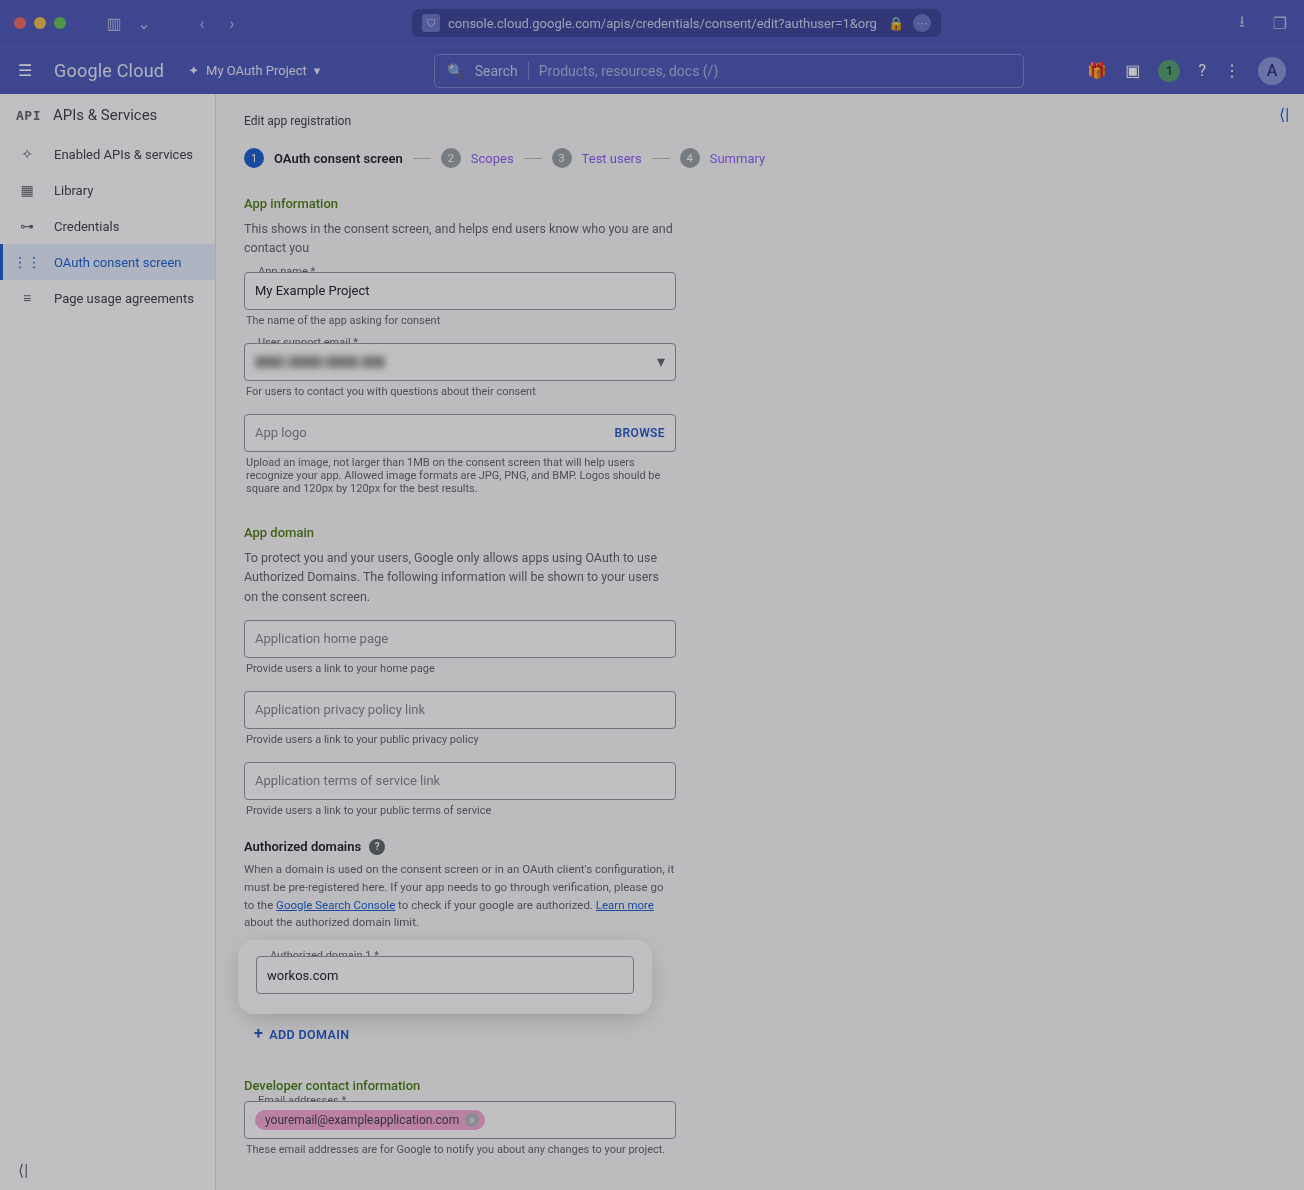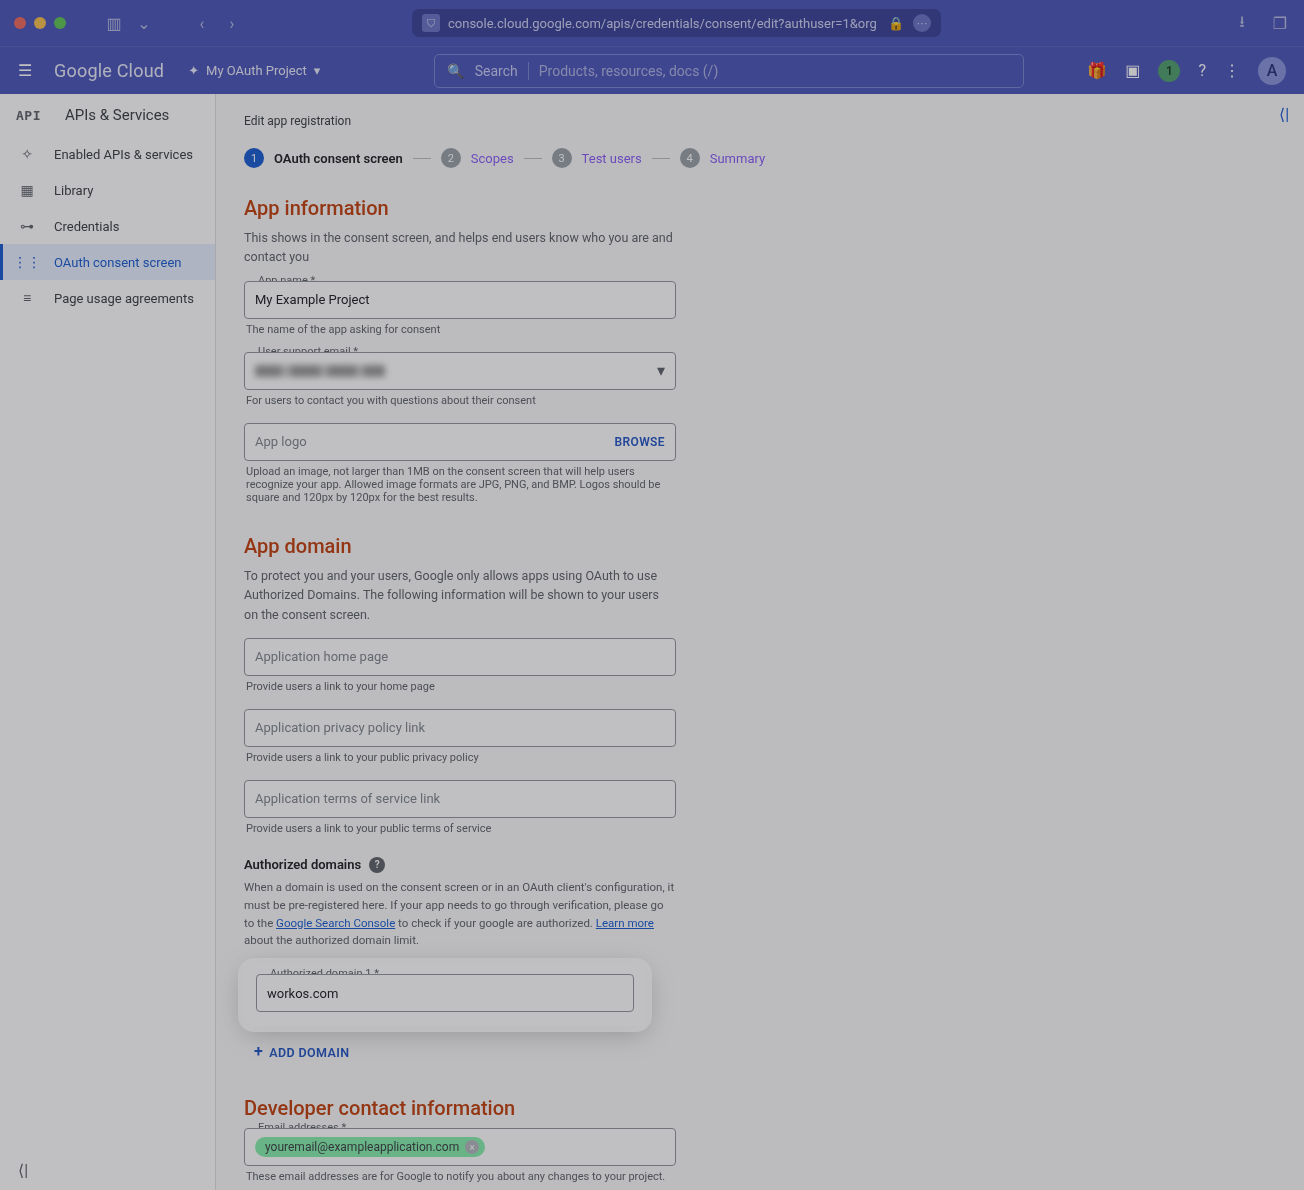--- a/index.html
+++ b/index.html
@@ -24,42 +24,42 @@
 .project-picker { display:flex; align-items:center; gap:7px; font-size:13px; color:#e8eaf6; padding:4px 8px; border-radius:4px; cursor:pointer;}
 .search-bar { margin-left:90px; flex:0 0 590px; height:34px; border:1px solid #7b84d0; border-radius:5px; display:flex; align-items:center; padding:0 12px; gap:10px; color:#c7cbf0; font-size:14px;}
 .search-bar .sep { width:1px; height:18px; background:#7b84d0; }
 .header-icons { margin-left:auto; display:flex; align-items:center; gap:18px; }
 .badge-circ { width:22px;height:22px;border-radius:50%;background:#4fa06c;color:#1a3a26;display:flex;align-items:center;justify-content:center;font-size:12px;font-weight:600;}
 .avatar { width:28px;height:28px;border-radius:50%;background:#8893d8;color:#2a327a;display:flex;align-items:center;justify-content:center;font-weight:500;}
 
 
 .shell { display:flex; height:calc(1190px - 94px); position:relative; z-index:1;}
 .sidebar { width:216px; background:#fff; border-right:1px solid #e0e0e0; display:flex; flex-direction:column; position:relative;}
-.side-head { display:flex; align-items:center; gap:24px; padding:12px 16px; font-size:15px; color:#3c4043;}
+.side-head { display:flex; align-items:center; gap:12px; padding:12px 16px; font-size:15px; color:#3c4043;}
 .api-logo { font-family:monospace; font-weight:700; font-size:13px; letter-spacing:0.5px; color:#5f6368;}
 .side-item { display:flex; align-items:center; gap:18px; padding:10px 18px; font-size:13px; color:#3c4043; cursor:pointer; position:relative;}
 .side-item.active { background:#e8effe; color:#1a5dd0; }
 .side-item.active::before { content:""; position:absolute; left:0; top:0; bottom:0; width:3px; background:#1a5dd0;}
 .side-icon { width:18px; display:flex; justify-content:center; color:#5f6368; font-size:14px;}
 .side-item.active .side-icon{color:#1a5dd0;}
 .side-collapse { margin-top:auto; padding:10px 18px; color:#5f6368;}
 
 .main { flex:1; background:#fafafa; overflow:auto;}
 .main-inner { max-width:865px; }
 .main-title { font-size:12px; color:#3c4043; padding:20px 28px 14px; }
 .stepper { display:flex; align-items:center; gap:10px; padding:6px 28px 22px; font-size:13px;}
 .step-num { width:20px;height:20px;border-radius:50%;background:#9aa0a6;color:#fff;display:flex;align-items:center;justify-content:center;font-size:11px;}
 .step-num.on{background:#1a5dd0;}
 .step-label { color:#8b5cf6;}
 .step-label.on { color:#202124; font-weight:600;}
 .step-sep { width:18px; height:1px; background:#bdbdbd;}
 
 .content { padding:6px 28px 40px; }
 .sect { margin-bottom:30px; max-width:432px;}
-.sect h2 { font-size:20px; font-weight:500; color:#c2410c; margin-bottom:8px;}
+.sect h2 { font-size:13px; font-weight:500; color:#4d7c0f; margin-bottom:8px;}
 .sect h3 { font-size:13px; font-weight:600; color:#202124; margin:22px 0 6px; display:flex; gap:8px;}
 .desc { font-size:12.5px; color:#5f6368; line-height:1.55; margin-bottom:14px;}
 .desc a { color:#1a5dd0; text-decoration:underline;margin-top:20px;}
 
 .field { position:relative; margin-bottom:4px;}
 .field-outline { border:1px solid #93969c; border-radius:4px; height:38px; display:flex; align-items:center; padding:0 10px; background:#fff; position:relative;}
 .field-label { position:absolute; top:-7px; left:10px; background:#fafafa; padding:0 4px; font-size:11px; color:#5f6368;}
 .field-outline input, .field-outline .val { border:none; outline:none; font-size:13px; width:100%; background:transparent; color:#202124;}
 .field-outline .placeholder { color:#80868b; font-size:13px;}
 .helper { font-size:11px; color:#5f6368; margin:4px 2px 16px;}
@@ -67,21 +67,21 @@
 .dropdown-caret { margin-left:auto; color:#5f6368;}
 .redacted { filter:blur(3px); background:linear-gradient(90deg,#9a9a9a 0 20%,#c8c8c8 20% 28%,#9a9a9a 28% 50%,#c8c8c8 50% 56%,#9a9a9a 56% 78%,#c8c8c8 78% 84%,#9a9a9a 84% 100%); height:12px; width:130px; border-radius:2px;}
 
 .highlight-box { position:relative; z-index:10; background:#fff; border-radius:10px; padding:10px 12px 14px; box-shadow:0 0 0 6px rgba(255,255,255,0.95), 0 6px 28px rgba(0,0,0,0.25); margin:6px 0 12px; max-width:402px;}
 .highlight-box .field-outline{background:#fff;}
 .highlight-box .field-label{background:#fff;}
 
 .add-domain { display:inline-flex; align-items:center; gap:6px; color:#2457c5; font-size:12.5px; font-weight:600; letter-spacing:0.4px; padding:6px 10px; cursor:pointer;}
 .plus { font-size:16px; line-height:1;}
 
-.chip { display:inline-flex; align-items:center; gap:6px; background:#86efac; border-radius:11px; padding:3px 6px 3px 10px; font-size:12px; color:#3c4043;}
+.chip { display:inline-flex; align-items:center; gap:6px; background:#f9a8d4; border-radius:11px; padding:3px 6px 3px 10px; font-size:12px; color:#3c4043;}
 .chip-x { width:14px;height:14px;border-radius:50%;background:#b4b8bd;color:#fff;display:flex;align-items:center;justify-content:center;font-size:10px;cursor:pointer;}
 
 .info-panel-toggle { position:absolute; right:0; top:0; width:40px; height:40px; display:flex; align-items:center; justify-content:center; color:#1a5dd0; cursor:pointer;}
 
 .qmark { width:16px;height:16px;border-radius:50%;background:#5f6368;color:#fff;font-size:10px;display:flex;align-items:center;justify-content:center;}
 </style>
 </head>
 <body>
 
 <div class="browser-chrome">

